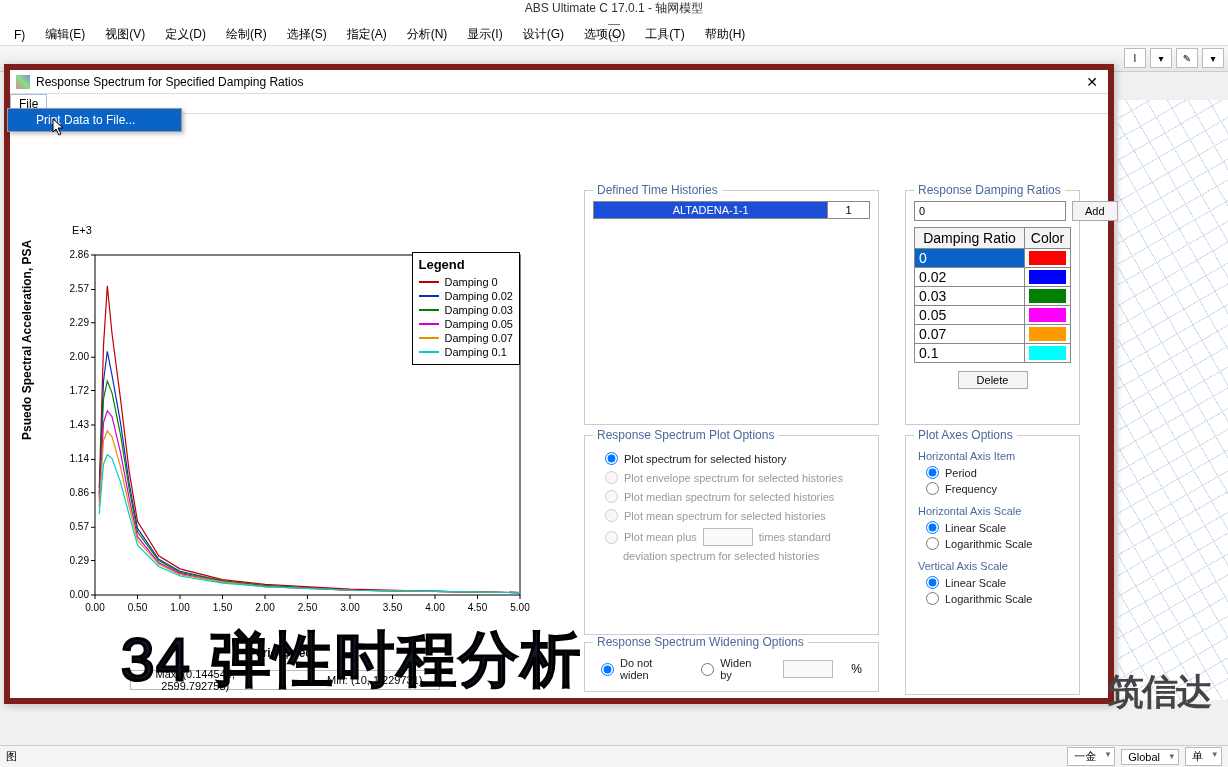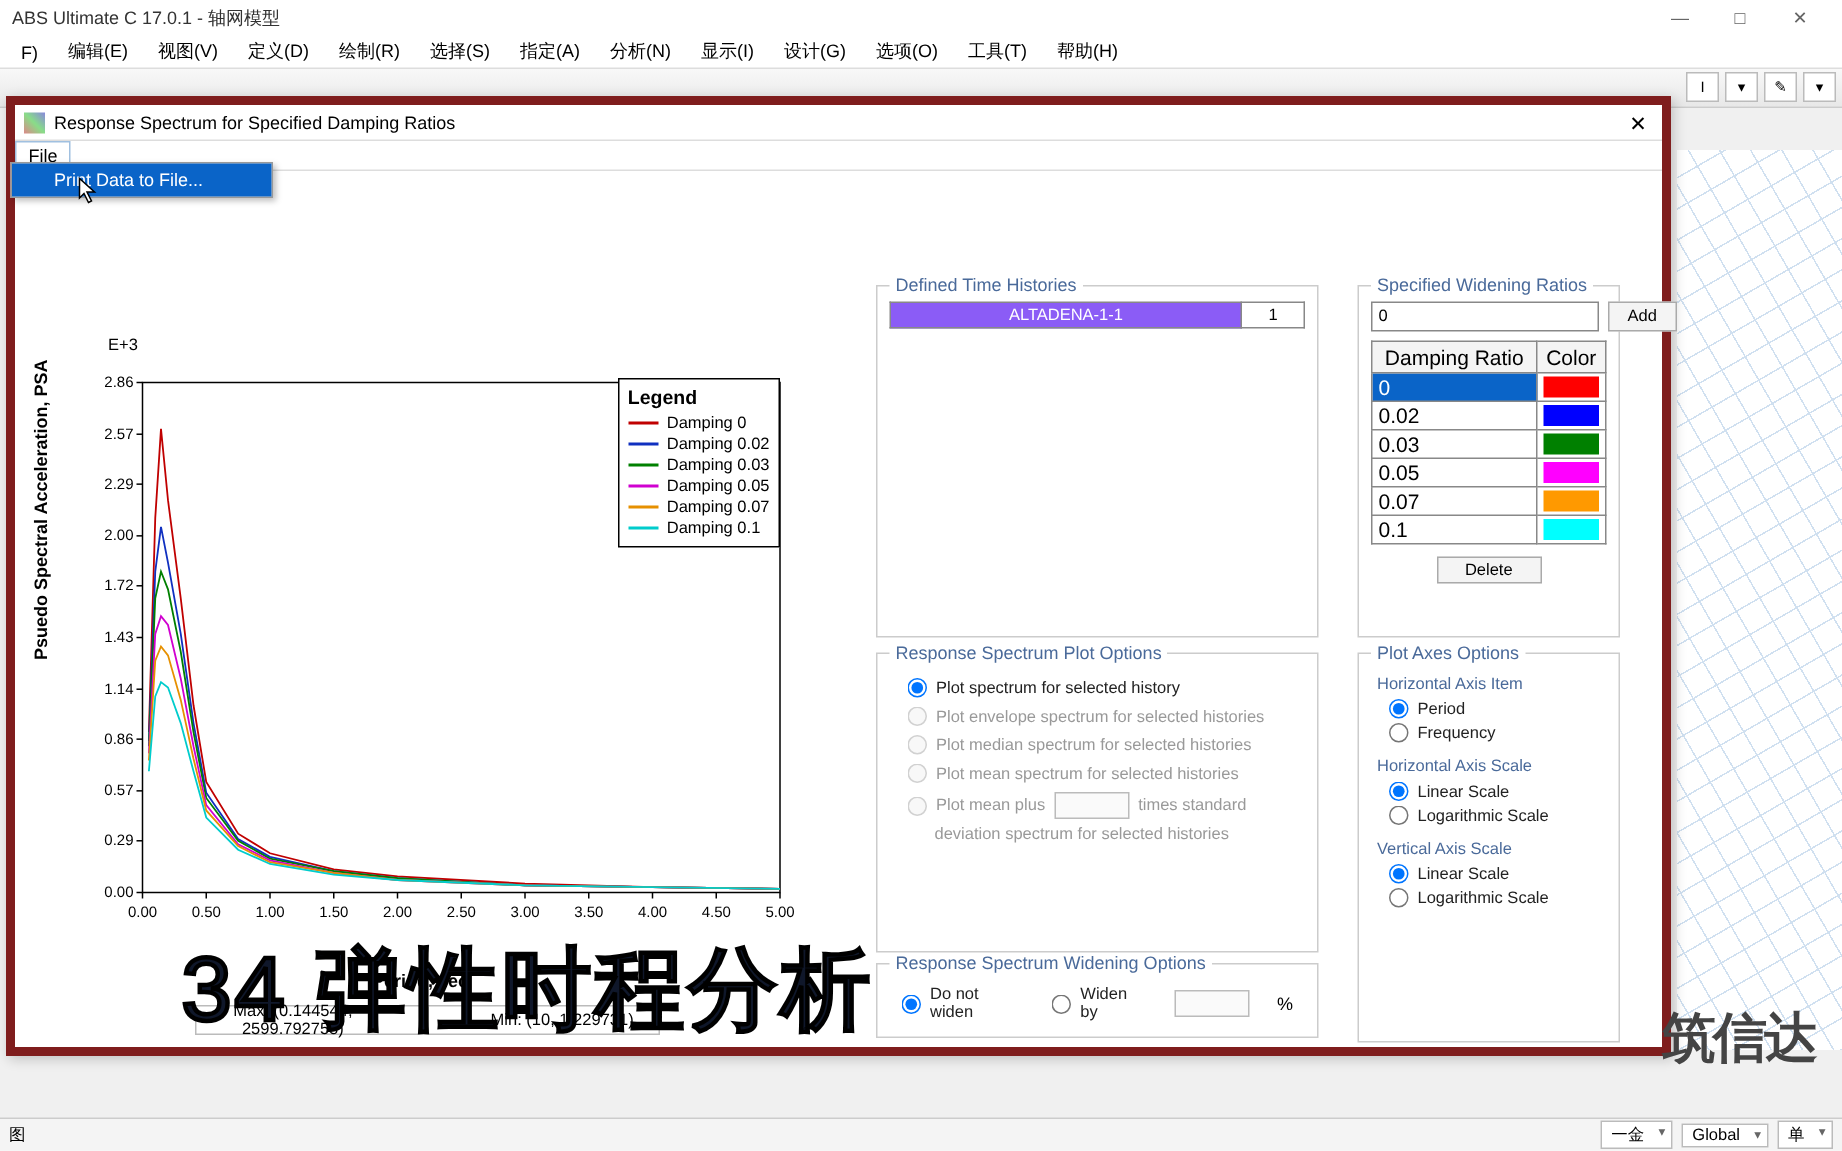--- a/index.html
+++ b/index.html
@@ -1,18 +1,18 @@
 <!DOCTYPE html>
 <html><head>
 <meta charset="utf-8">
 <style>
 * { box-sizing: border-box; margin: 0; padding: 0; font-family: "Microsoft YaHei", Arial, sans-serif; }
 body { background: #f0f0f0; width: 1228px; height: 767px; overflow: hidden; position: relative; }
 
-.titlebar { height: 24px; background: #fff; display: flex; align-items: center; padding: 0 8px; font-size: 12px; color: #333; }
+.titlebar { height: 24px; background: #fff; display: flex; align-items: center; padding: 0 8px; font-size: 12px; color: #333; flex-direction: column; }
 .titlebar .spacer { flex: 1; }
 .titlebar .win-btn { width: 40px; text-align: center; color: #666; font-size: 12px; }
 
 .menubar { height: 22px; background: #fff; display: flex; align-items: center; padding: 0 4px; font-size: 12px; border-bottom: 1px solid #ddd; }
 .menubar .menu-item { padding: 0 10px; cursor: default; }
 
 .toolbar-bg { height: 26px; background: linear-gradient(#f8f8f8,#e8e8e8); border-bottom:1px solid #ccc; position:relative; }
 .toolbar-right { position:absolute; right:4px; top:2px; display:flex; gap:4px; }
 .toolbar-right .tb { width:22px; height:20px; border:1px solid #bbb; background:#fff; font-size:10px; display:flex; align-items:center; justify-content:center; }
 
@@ -53,21 +53,21 @@
 
 .gb-defined { left:574px; top:120px; width:295px; height:235px; }
 .gb-options { left:574px; top:365px; width:295px; height:200px; }
 .gb-widen   { left:574px; top:572px; width:295px; height:50px; }
 .gb-damping { left:895px; top:120px; width:175px; height:235px; }
 .gb-axes    { left:895px; top:365px; width:175px; height:260px; }
 
 .mini-table { width:100%; border:1px solid #888; border-collapse:collapse; font-size:11px; }
 .mini-table th { background:#f4f4f4; border:1px solid #888; padding:2px 4px; font-weight:normal; }
 .mini-table td { border:1px solid #888; padding:2px 4px; text-align:center; }
-.mini-table tr.sel td:first-child { background:#8b5cf6; color:#fff; }
+.mini-table tr.sel td:first-child { background:#1d4ed8; color:#fff; }
 
 .radio-row { display:flex; align-items:center; gap:6px; margin:6px 12px; font-size:11px; color:#222; }
 .radio-row.disabled { color:#999; }
 .radio-row input[type=radio] { margin:0; }
 .small-input { width:50px; height:18px; border:1px solid #bbb; font-size:11px; padding:0 2px; }
 
 .damp-input-row { display:flex; gap:6px; margin-bottom:6px; }
 .damp-input { flex:1; border:1px solid #888; height:20px; font-size:11px; padding:0 4px; }
 .btn { border:1px solid #aaa; background:#f4f4f4; font-size:11px; padding:2px 12px; cursor:default; }
 .btn.add { width:52px; }
@@ -289,21 +289,21 @@
     <div class="radio-row disabled">
       <input type="radio" disabled="" style="">
       <span>Plot mean plus</span>
       <input class="small-input" disabled="" style="">
       <span>times standard</span>
     </div>
     <div class="radio-row disabled" style="margin-top:-2px; margin-left:30px;">deviation spectrum for selected histories</div>
   </div>
 
   <div class="groupbox gb-damping">
-    <div class="gb-title">Specified Widening Ratios</div>
+    <div class="gb-title">Response Damping Ratios</div>
     <div class="damp-input-row">
       <input class="damp-input" value="0" style="">
       <button class="btn add">Add</button>
     </div>
     <table class="damping-table" id="dampTable">
         <tbody>
           <tr>
             <th>Damping Ratio</th>
             <th>Color</th>
           </tr>

